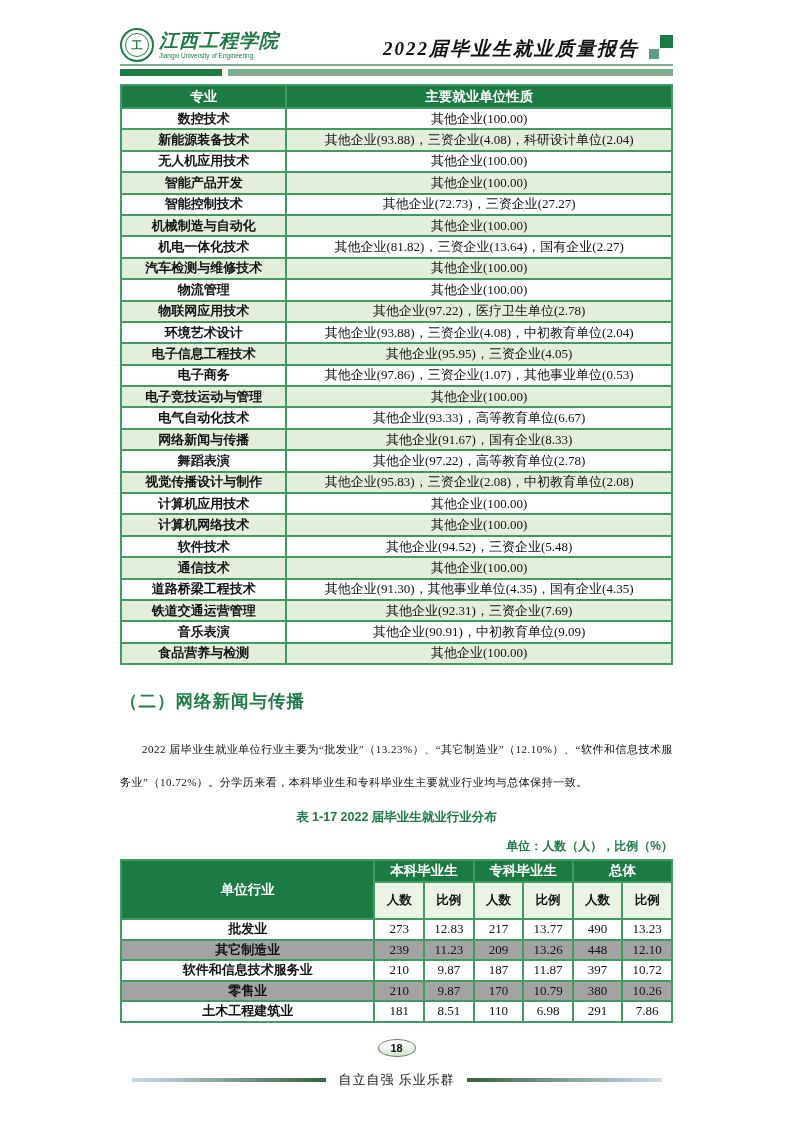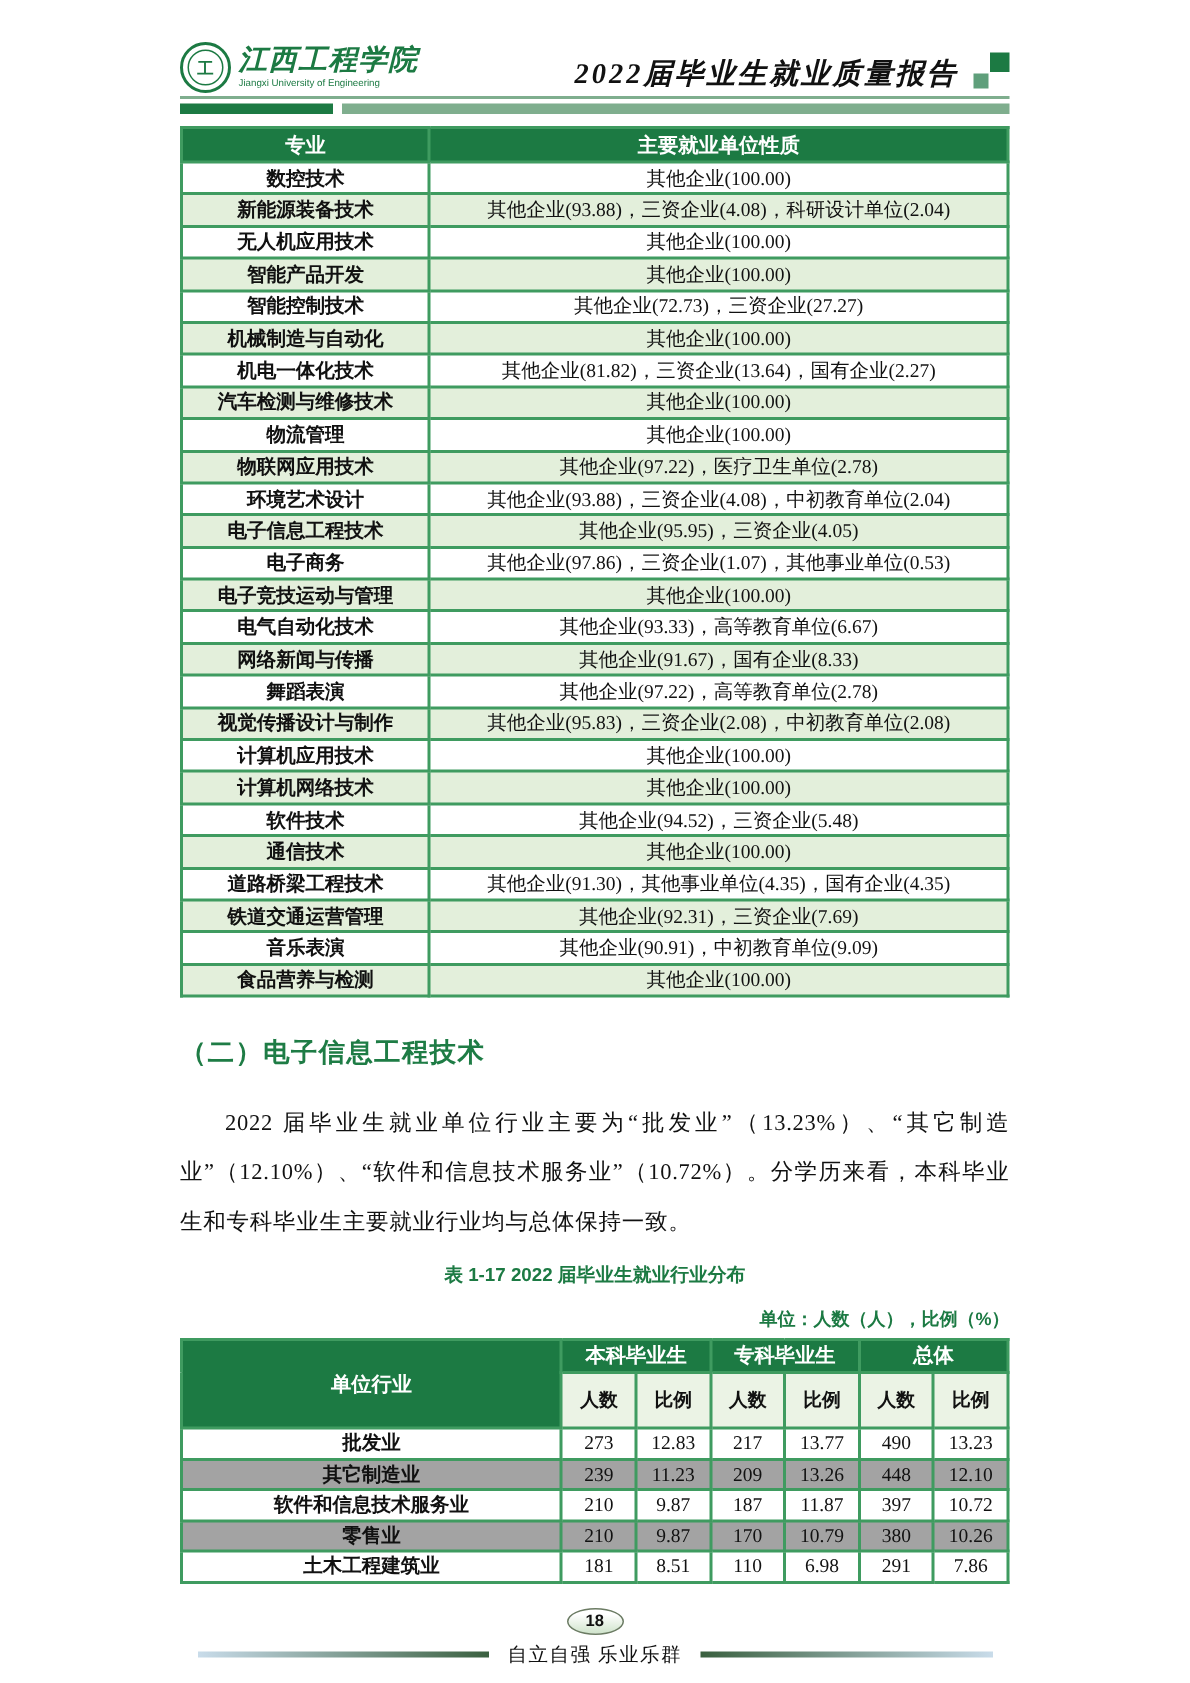--- a/index.html
+++ b/index.html
@@ -41,21 +41,21 @@
   .t1 thead th { background:#1c7a43; color:#fff; height:23px; font-weight:bold;
                  font-family:"Liberation Sans", sans-serif; font-size:13.5px; }
   .t1 tbody td { height:21.4px; background:#fff; }
   .t1 tbody tr.alt td { background:#e3efdb;text-align:center; }
   .t1 td.label { font-weight:bold; }
   .t1 col.c1 { width:30%; } .t1 col.c2 { width:70%; }
 
   
   .sec-heading { width:553px; margin:24px auto 0 auto; font-size:17.5px; font-weight:bold;
                  color:#1e7c45; font-family:"Liberation Sans", sans-serif; letter-spacing:1px; }
-  .para { width:553px; margin:20px auto 0 auto; font-size:15px; color:#111;
+  .para { width:553px; margin:20px auto 0 auto; font-size:11px; color:#111;
           line-height:33px; text-indent:2em; text-align:justify; letter-spacing:0.5px; }
 
   
   .t2-title { width:553px; margin:10px auto 12px auto; text-align:center; font-size:12.5px;
               font-weight:bold; color:#1c7a43; font-family:"Liberation Sans", sans-serif; }
   .t2-unit  { width:553px; margin:5px auto 0 auto; text-align:right; font-size:12px;
               font-weight:bold; color:#1c7a43; font-family:"Liberation Sans", sans-serif; }
   .t2 { width:553px; margin:4px auto 0 auto;padding-left:18px; }
   .t2 th, .t2 td { border:2px solid #3f9b60; text-align:center; vertical-align:middle; color:#111; }
   .t2 thead tr.grp th { background:#1c7a43; color:#fff; height:22px; font-weight:bold;
@@ -66,21 +66,21 @@
   .t2 tbody tr.alt td { background:#a3a3a3; }
   .t2 td.label { font-weight:bold; }
   .t2 col.cl { width:46%; } .t2 col.cn { width:9%; }
 
   
   .page-badge { width:38px; height:18px; margin:16px auto 0 auto; border:1.5px solid #6b7b63;
                 border-radius:50%; background:linear-gradient(to bottom,#ffffff 20%,#cfe3cb 100%);
                 display:flex; align-items:center; justify-content:center;
                 font-size:11px; font-weight:bold; color:#111;
                 font-family:"Liberation Sans", sans-serif; }
-  .footer-line { width:530px; margin:4px auto 0 auto; display:flex; align-items:center; gap:12px; }
+  .footer-line { width:530px; margin:14px auto 0 auto; display:flex; align-items:center; gap:12px; }
   .f-bar-l { flex:1; height:4px; background:linear-gradient(to right,#c9dcea,#3a603f); }
   .f-bar-r { flex:1; height:4px; background:linear-gradient(to right,#3a603f,#c9dcea); }
   .motto { font-size:13px; color:#111; white-space:nowrap; letter-spacing:1px; }
 </style>
 </head>
 <body>
 
 <div class="page">
 
   <div class="hdr">
@@ -220,21 +220,21 @@
           <td class="label">音乐表演</td>
           <td>其他企业(90.91)，中初教育单位(9.09)</td>
         </tr>
         <tr class="alt">
           <td class="label">食品营养与检测</td>
           <td>其他企业(100.00)</td>
         </tr>
       </tbody>
   </table>
 
-  <div class="sec-heading">（二）电子信息工程技术</div>
+  <div class="sec-heading">（二）网络新闻与传播</div>
 
   <div class="para">2022 届毕业生就业单位行业主要为“批发业”（13.23%）、“其它制造业”（12.10%）、“软件和信息技术服务业”（10.72%）。分学历来看，本科毕业生和专科毕业生主要就业行业均与总体保持一致。</div>
 
   <div class="t2-title">表 1-17 2022 届毕业生就业行业分布</div>
   <div class="t2-unit">单位：人数（人），比例（%）</div>
 
   <table class="t2">
     <colgroup>
       <col class="cl">
         <col class="cn">

